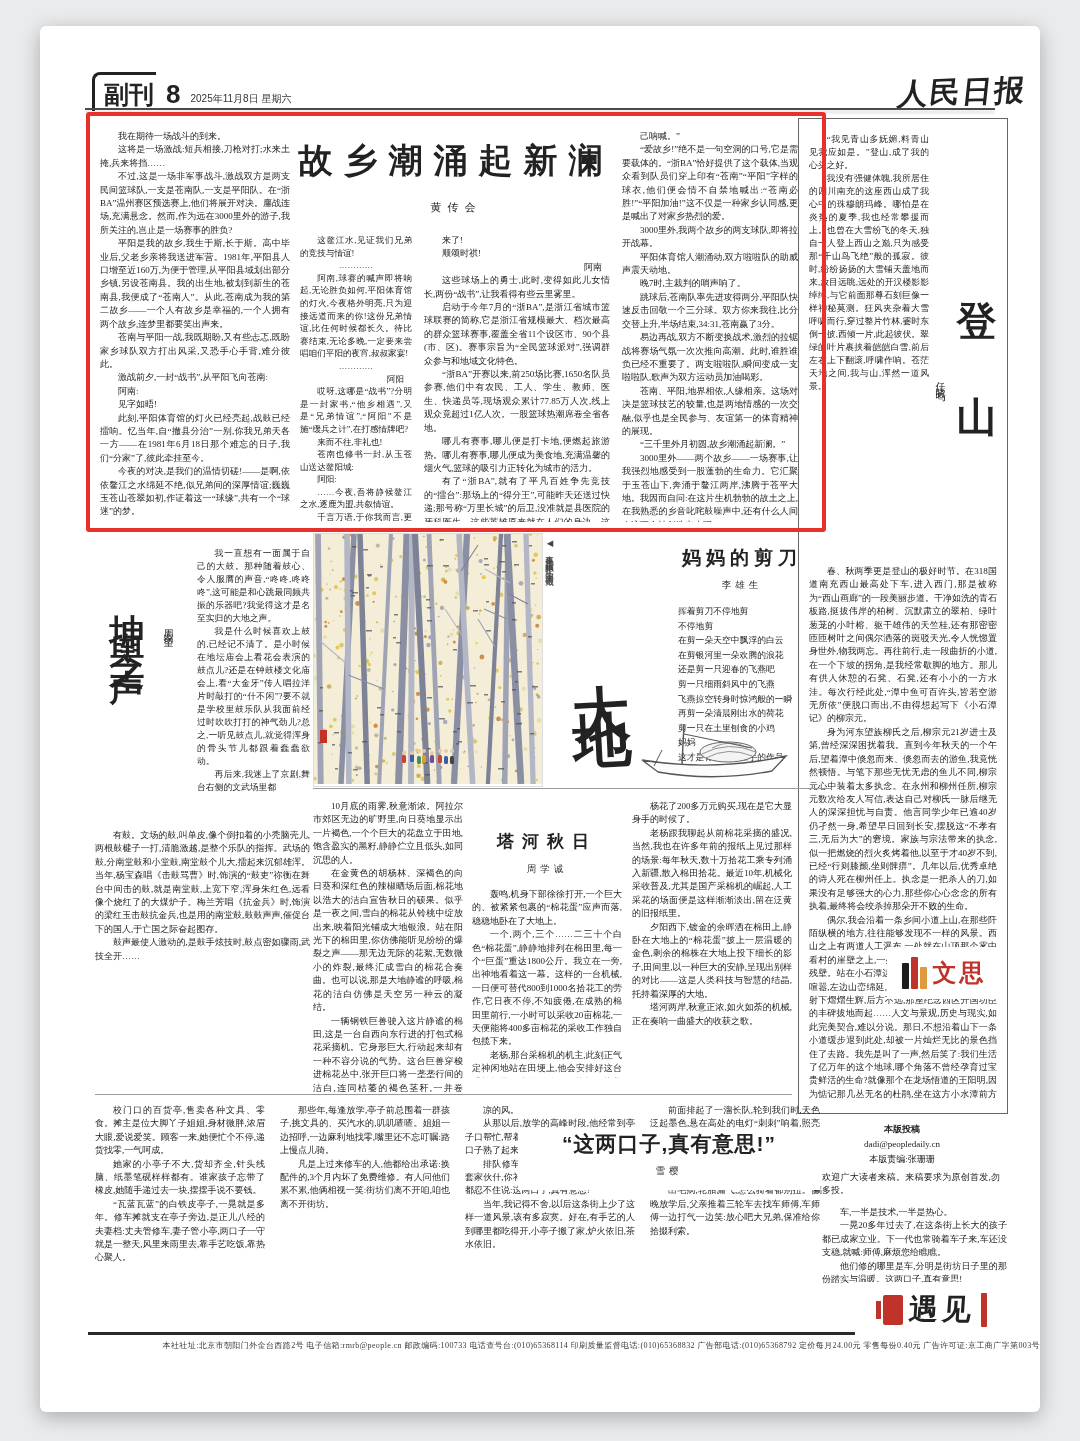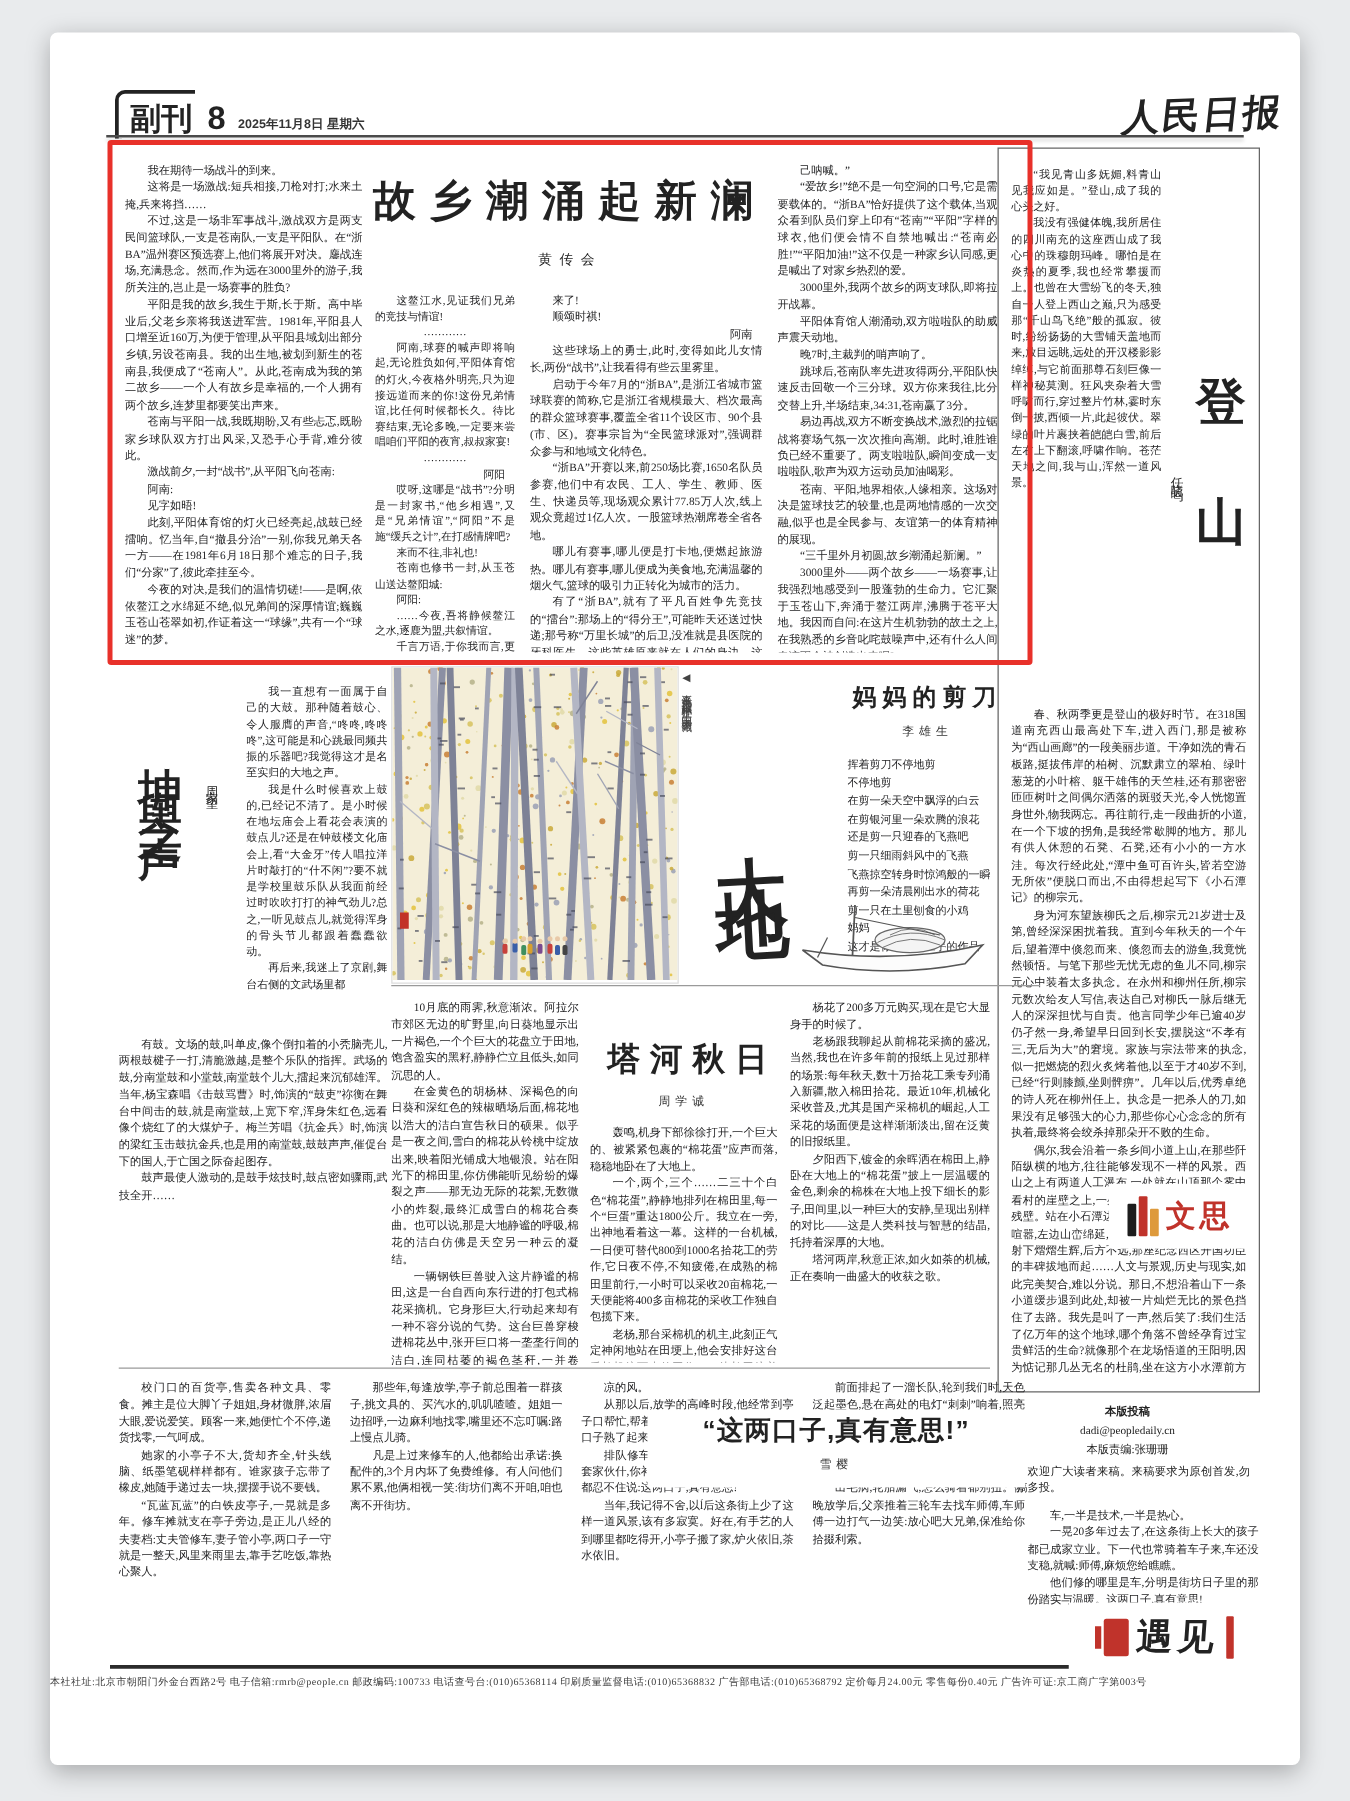--- a/index.html
+++ b/index.html
@@ -6,48 +6,48 @@
   body{width:1080px;height:1441px;background:#e9ebed;position:relative;overflow:hidden;
        font-family:"Liberation Serif","DejaVu Serif",serif;color:#222}
   .page{position:absolute;left:40px;top:26px;width:1000px;height:1386px;background:#fff;
         border-radius:6px;box-shadow:0 5px 20px rgba(0,0,0,.28)}
   .abs{position:absolute}
   
   .hdr-brand{display:flex;align-items:flex-end;gap:10px}
   .fukan{font-family:"Liberation Sans","DejaVu Sans",sans-serif;font-weight:700;font-size:25px;
          border-left:3px solid #222;border-top:3px solid #222;border-radius:8px 0 0 0;padding:3px 2px 0 9px}
   .pnum{font-family:"Liberation Sans",sans-serif;font-weight:700;font-size:26px;padding-bottom:1px}
-  .hdate{font-family:"Liberation Sans",sans-serif;font-size:10px;font-weight:700;color:#333;padding-bottom:5px}
+  .hdate{font-family:"Liberation Sans",sans-serif;font-size:10px;font-weight:400;color:#333;padding-bottom:5px}
   .masthead{font-weight:900;font-size:30px;transform:skewX(-8deg) rotate(-2deg);letter-spacing:2px}
   .hrule{height:2px;background:#4a4a4a;box-shadow:0 3px 3px rgba(0,0,0,.15)}
   
   .hl{border:4px solid #e8312a;border-radius:3px;pointer-events:none;z-index:50;background:transparent}
   
   .col{font-size:9px;line-height:13.4px;text-align:justify;overflow:hidden;color:#1d1d1f}
   .col p{margin:0;text-indent:2em}
   .col p.a-r{text-align:right;text-indent:0;padding-right:8px}
   .col p.a-c{text-align:center;text-indent:0}
   .poem p{text-indent:0;text-align:left}
   .headline{font-weight:900;font-size:34px;letter-spacing:11px;white-space:nowrap;text-align:center}
   .byline{font-size:11px;text-align:center;letter-spacing:6px;color:#222}
   .vtext{writing-mode:vertical-rl;overflow:hidden}
   .sec-title-sans{font-family:"Liberation Sans","DejaVu Sans",sans-serif;font-weight:900}
-  .mid-title{font-weight:900;font-size:26px;letter-spacing:8px;text-align:right;white-space:nowrap}
+  .mid-title{font-weight:900;font-size:17px;letter-spacing:8px;text-align:center;white-space:nowrap}
   .small-byline{font-size:9.5px;text-align:center;letter-spacing:4px;color:#333}
   .logo-box{display:flex;align-items:center;gap:6px;background:#fff}
   .books{display:flex;align-items:flex-end;gap:2px}
   .books i{display:block;width:7px;border-radius:1px}
   .wensi-txt{color:#c0332b;font-weight:900;font-size:24px;letter-spacing:3px;
              font-family:"Liberation Sans",sans-serif}
   .yujian-txt{font-weight:900;font-size:29px;letter-spacing:4px;transform:skewX(-4deg)}
   .redbar{width:6px;height:34px;background:#c0332b;border-radius:1px}
   .redblock{width:20px;height:30px;background:#c0332b;border-radius:2px;position:relative}
   .redblock:before{content:"";position:absolute;left:-7px;top:6px;width:5px;height:18px;background:#c0332b}
   .divider{background:#9a9a9a;height:1px}
-  .footer-txt{font-size:8px;color:#3a3a3a;text-align:left;letter-spacing:.4px;white-space:nowrap}
+  .footer-txt{font-size:8px;color:#3a3a3a;text-align:right;letter-spacing:.4px;white-space:nowrap}
   .contact{font-size:9px;text-align:center;line-height:15px}
   .contact .note{text-align:justify;text-indent:2em;padding:4px 6px 0 6px;line-height:13px}
   .boxed{border:1px solid #666}
 </style>
 </head>
 <body>
 
 <div class="page">
 
   <div class="abs hdr-brand" style="left:52px;top:46px">

